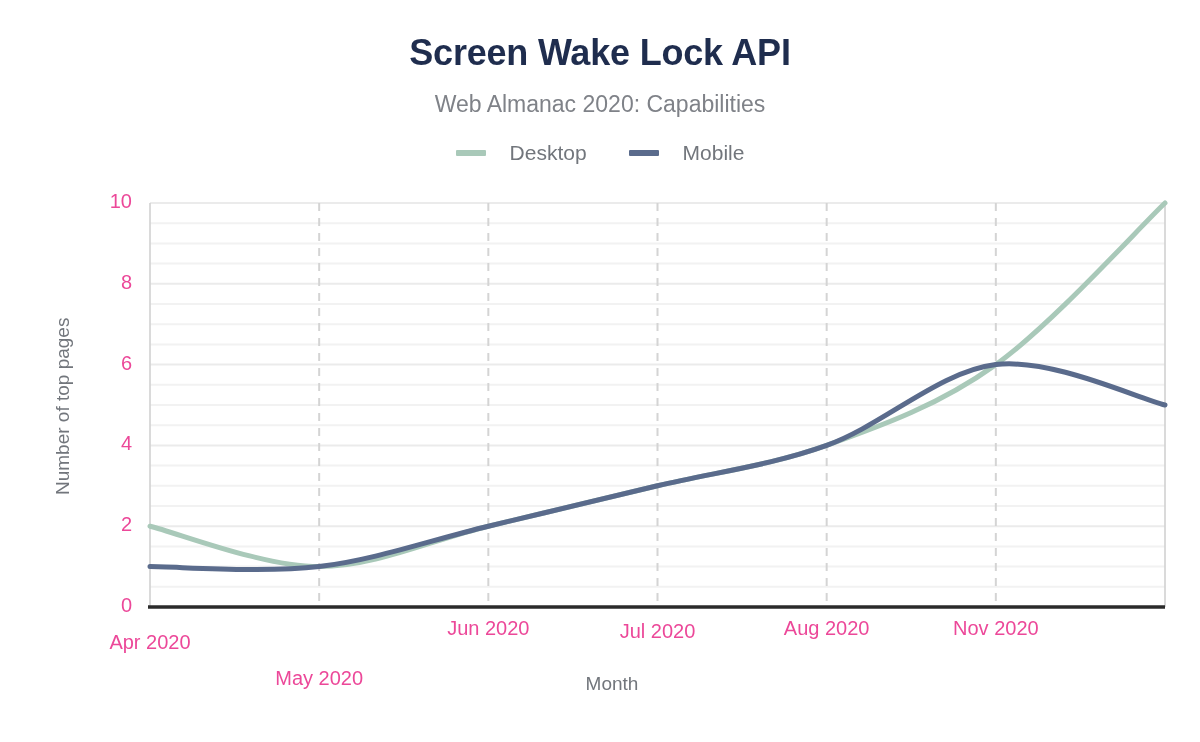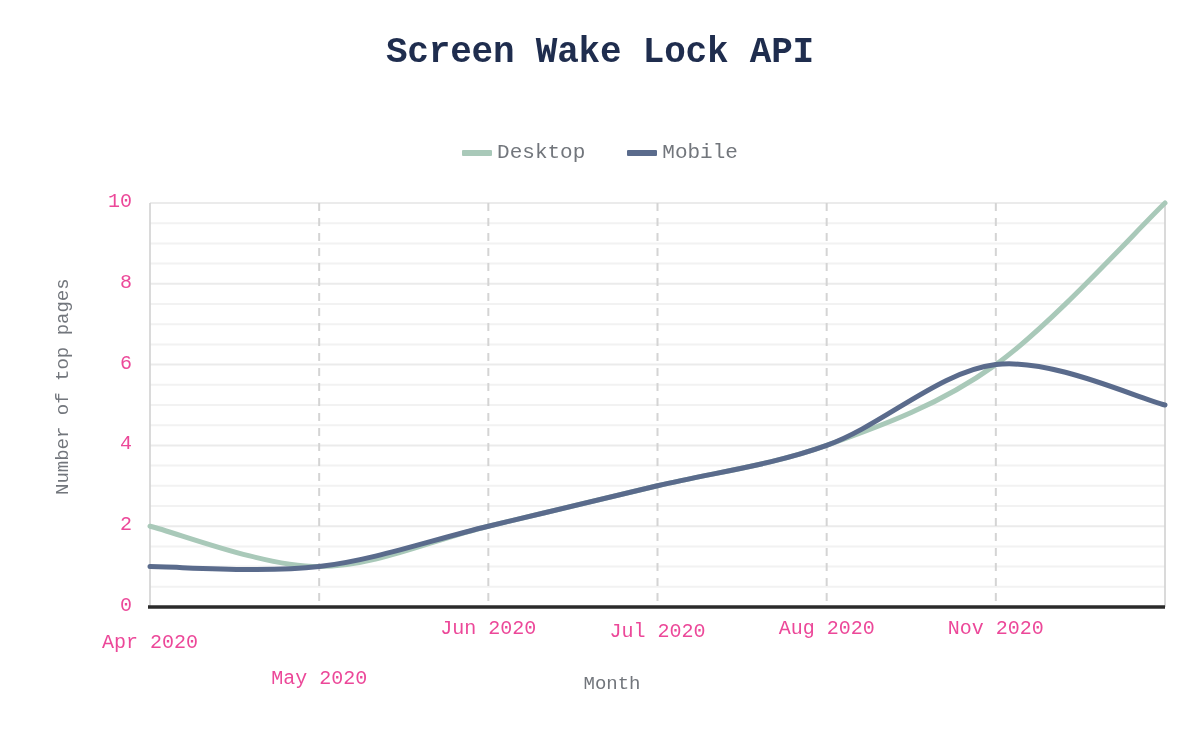--- a/index.html
+++ b/index.html
@@ -11,21 +11,20 @@
     width: 1200px;
     height: 742px;
     font-family: "Liberation Sans", sans-serif;
     overflow: hidden;
   }
   #chart-root {
     position: relative;
     width: 1020px;
     height: 742px;
     background: #ffffff;
-    font-family: Liberation Mono, monospace;
   }
 
   
   .chart-title {
     position: absolute;
     left: 0;
     top: 31px;
     width: 1200px;
     text-align: center;
     font-size: 36px;
@@ -53,21 +52,21 @@
     top: 140px;
     width: 1200px;
     display: flex;
     justify-content: center;
     align-items: center;
     gap: 42px;
   }
   .legend-item {
     display: flex;
     align-items: center;
-    gap: 5px;
+    gap: 24px;
   }
   .legend-swatch {
     width: 30px;
     height: 6px;
     border-radius: 1px;
   }
   .legend-label {
     font-size: 21px;
     color: #72767c;
     line-height: 26px;
@@ -122,20 +121,21 @@
     text-align: center;
   }
 </style>
 </head>
 <body>
 
 <div id="chart-root">
 
   <div class="chart-title">Screen Wake Lock API</div>
 
+  <div class="chart-subtitle">Web Almanac 2020: Capabilities</div>
 
   <div class="legend">
     <div class="legend-item">
       <span class="legend-swatch" style="background: rgb(169, 201, 185);"></span>
       <span class="legend-label">Desktop</span>
     </div>
     <div class="legend-item">
       <span class="legend-swatch" style="background: rgb(90, 107, 140);"></span>
       <span class="legend-label">Mobile</span>
     </div>

